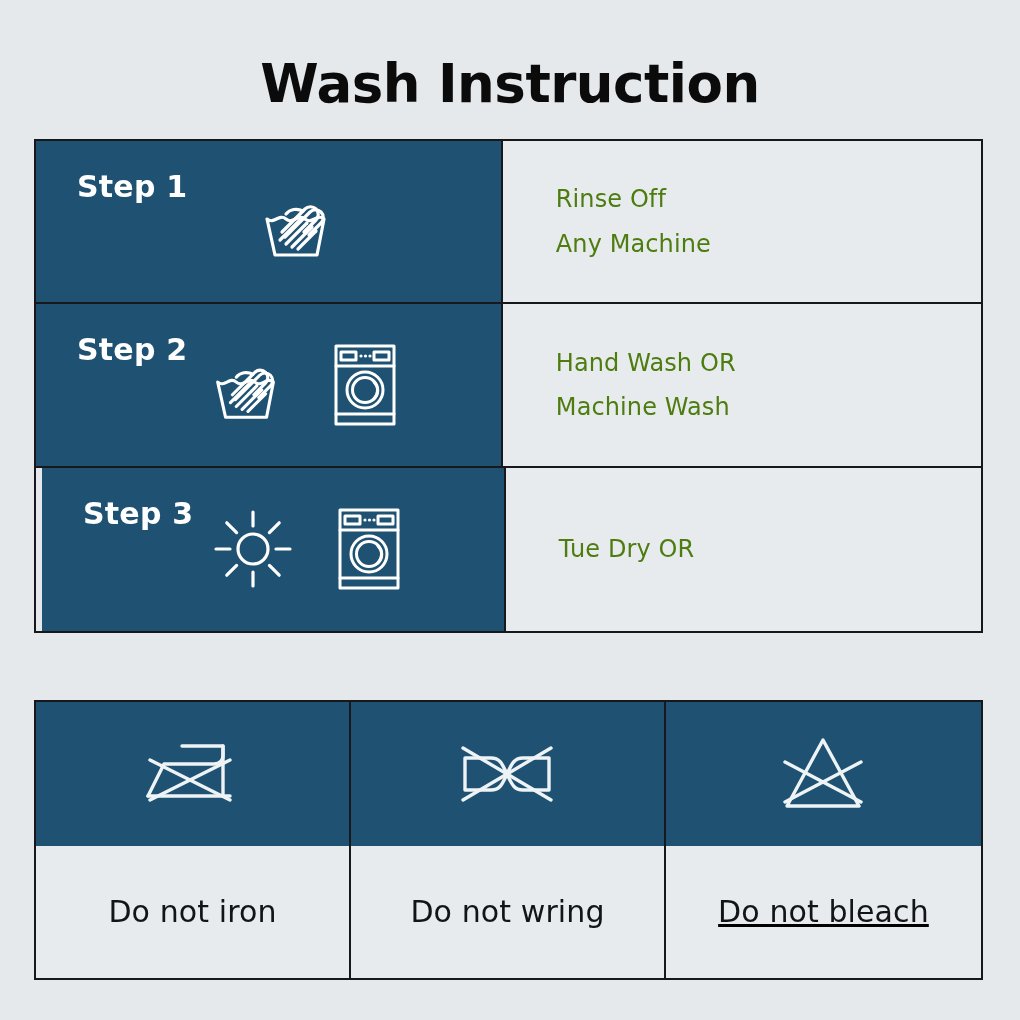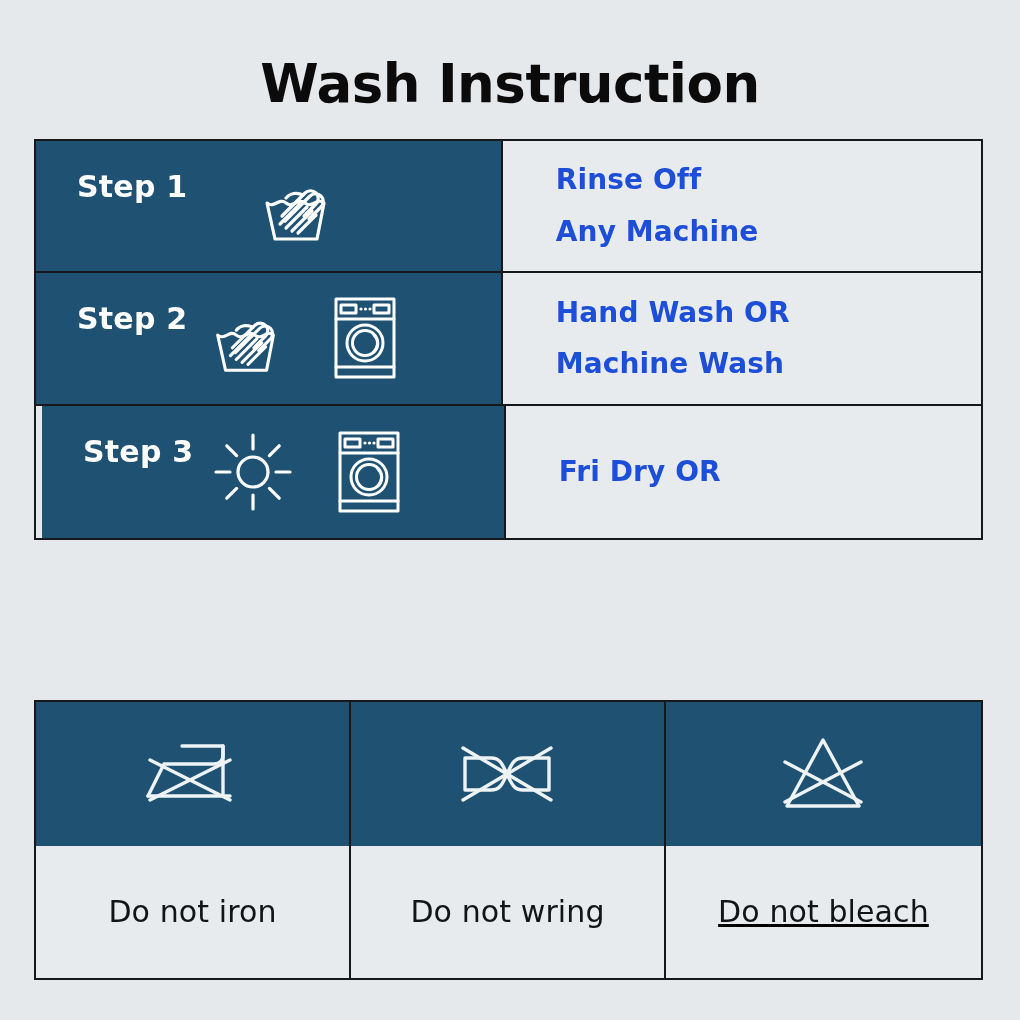--- a/index.html
+++ b/index.html
@@ -36,21 +36,21 @@
     color: #0b0b0c;
     line-height: 1.05;
   }
 
   
   .steps-table {
     position: absolute;
     left: 34px;
     top: 139px;
     width: 949px;
-    height: 401px;
+    height: 494px;
     border: 2px solid #16181c;
     background: #e6e9ec;
   }
 
   .step-row {
     display: flex;
     width: 100%;
     height: 33.3333%;
     border-bottom: 2px solid #16181c;
   }
@@ -94,23 +94,23 @@
     width: 50.6%;
     background: #e8ebee;
     display: flex;
     flex-direction: column;
     justify-content: center;
     padding-left: 53px;
   }
 
   .step-text-line {
     font-family: "DejaVu Sans", sans-serif;
-    font-size: 28px;
-    font-weight: 700;
-    color: #1d4ed8;
+    font-size: 24px;
+    font-weight: 400;
+    color: #4d7c0f;
     line-height: 1.85;
     letter-spacing: 0.1px;
     white-space: nowrap;
   }
 
   
   .care-table {
     position: absolute;
     left: 34px;
     top: 700px;
@@ -253,21 +253,21 @@
               <circle cx="35.5" cy="14" r="1.6" fill="#ffffff" stroke="none"></circle>
               <circle cx="40" cy="14" r="1.6" fill="#ffffff" stroke="none"></circle>
               <circle cx="35" cy="48" r="18"></circle>
               <circle cx="35" cy="48" r="12.5"></circle>
               <path d="M44 40 C49 45 49 52 44 57"></path>
             </svg>
           </span>
         </div>
       </div>
       <div class="step-right">
-        <div class="step-text-line">Fri Dry OR</div>
+        <div class="step-text-line">Tue Dry OR</div>
       </div>
     </div>
 
   </div>
 
   <div class="care-table">
 
     <div class="care-cell">
       <div class="care-symbol">
         <span>

